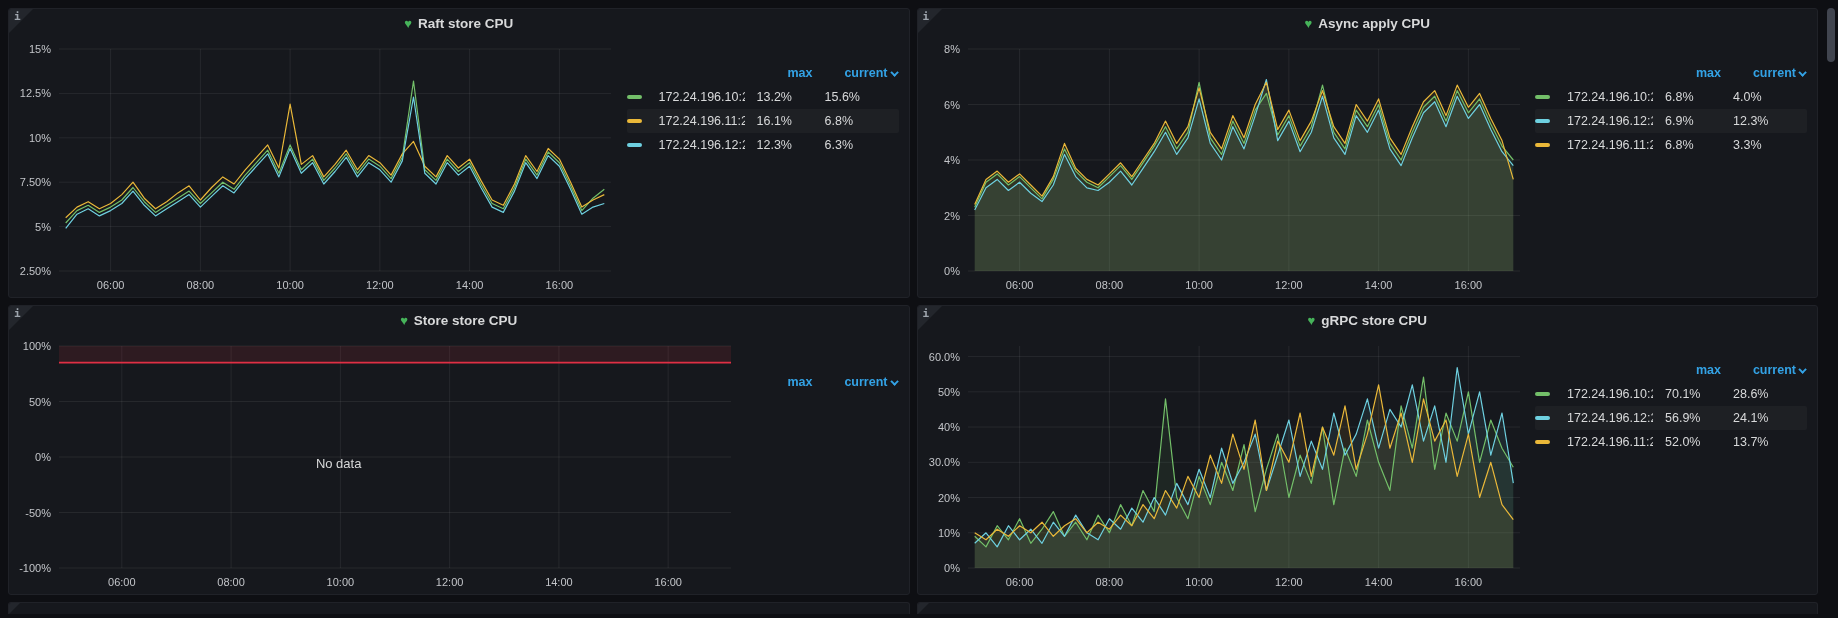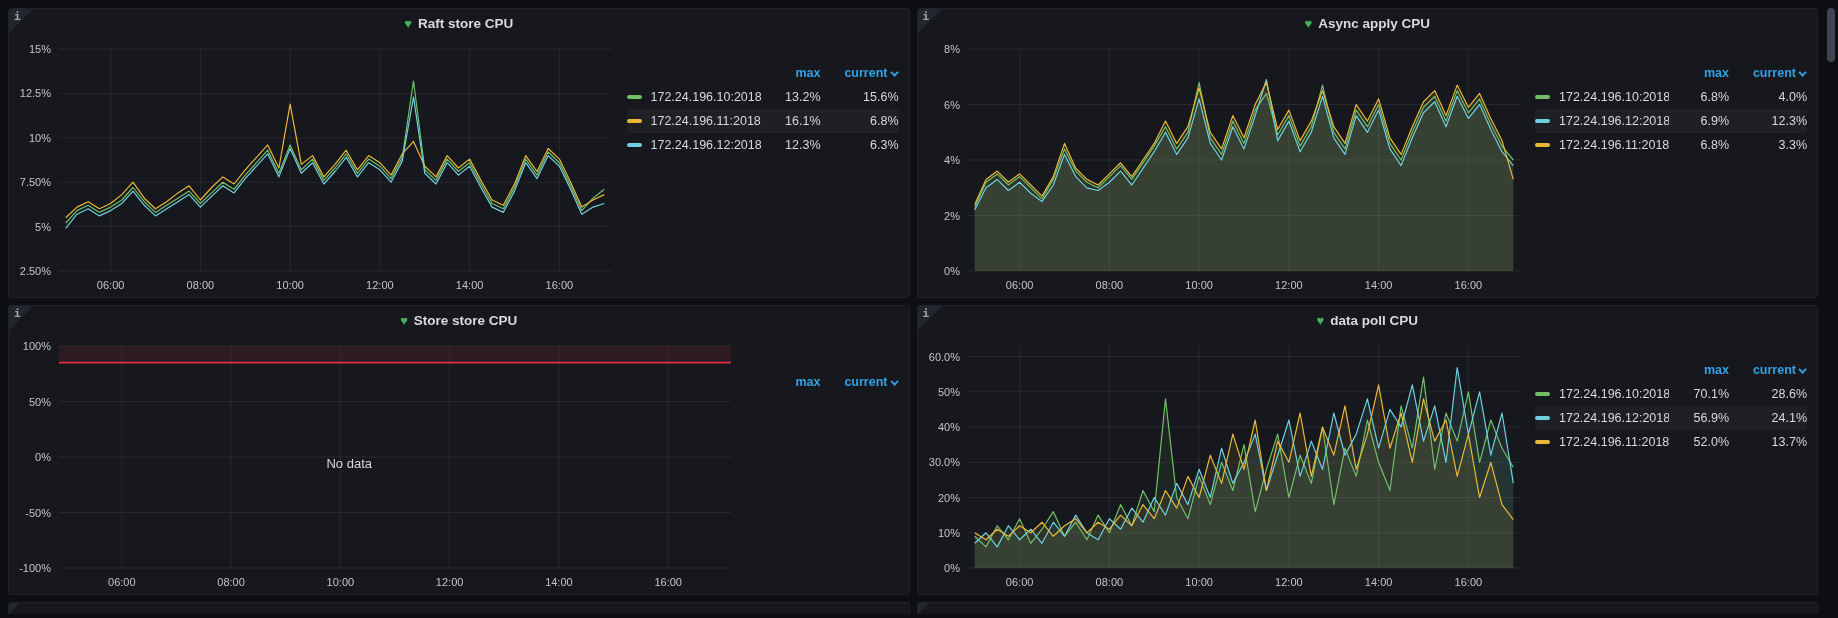--- a/index.html
+++ b/index.html
@@ -51,40 +51,40 @@
   svg text { font-family:"Liberation Sans", sans-serif; font-size:11px; fill:#c3c5c9; }
   .no-data-label {
     position:absolute; left:44%; top:47%;
     font-size:13px; color:#d8d9da;
   }
   .legend { flex:0 0 288px; padding:24px 10px 0 6px; }
   .legend.narrow { flex:0 0 168px; padding-top:36px; }
   .legend-grid-row {
     display:grid;
     grid-template-columns:20px 1fr 56px 74px;
-    column-gap:4px;
+    column-gap:12px;
     align-items:center;
     height:24px;
     font-size:12.5px;
     border-radius:2px;
   }
   .legend-grid-row.alt { background:rgba(255,255,255,0.035); }
   .legend-header-cell {
     color:#33a2e5; font-weight:700; text-align:right; cursor:pointer;
     white-space:nowrap;
   }
   .caret {
     display:inline-block; width:6px; height:6px;
     border-left:2px solid #33a2e5; border-bottom:2px solid #33a2e5;
     transform:rotate(-45deg) translateY(-2px);
     margin-left:5px;
   }
   .swatch { width:15px; height:4px; border-radius:2px; justify-self:start; }
   .series-name { color:#d8d9da; white-space:nowrap; overflow:hidden; cursor:pointer; }
-  .stat-val { text-align:right; color:#d8d9da; }
+  .stat-val { color:#d8d9da; }
   .scrollbar-track {
     position:absolute; right:2px; top:2px; bottom:2px; width:10px;
   }
   .scrollbar-thumb {
     position:absolute; top:6px; right:1px; width:8px; height:54px;
     background:#41454f; border-radius:4px; cursor:grab;
   }
 </style>
 </head>
 <body>
@@ -278,21 +278,21 @@
         </div>
     </div>
   </div>
 
   <div class="panel">
     <div class="info-corner">
       <span class="info-glyph">i</span>
     </div>
     <div class="panel-header">
       <span class="heart-icon" style="color: rgb(70, 179, 90);">♥</span>
-      <span>data poll CPU</span>
+      <span>gRPC store CPU</span>
     </div>
     <div class="panel-body">
       <div class="chart-region">
           <svg viewBox="0 0 612 260" width="612" height="260">
             <line x1="50" x2="602" y1="234" y2="234" stroke="rgba(255,255,255,0.07)" stroke-width="1"></line>
             <text x="42" y="238" text-anchor="end">0%</text>
             <line x1="50" x2="602" y1="198.76190476190476" y2="198.76190476190476" stroke="rgba(255,255,255,0.07)" stroke-width="1"></line>
             <text x="42" y="202.76190476190476" text-anchor="end">10%</text>
             <line x1="50" x2="602" y1="163.52380952380952" y2="163.52380952380952" stroke="rgba(255,255,255,0.07)" stroke-width="1"></line>
             <text x="42" y="167.52380952380952" text-anchor="end">20%</text>

